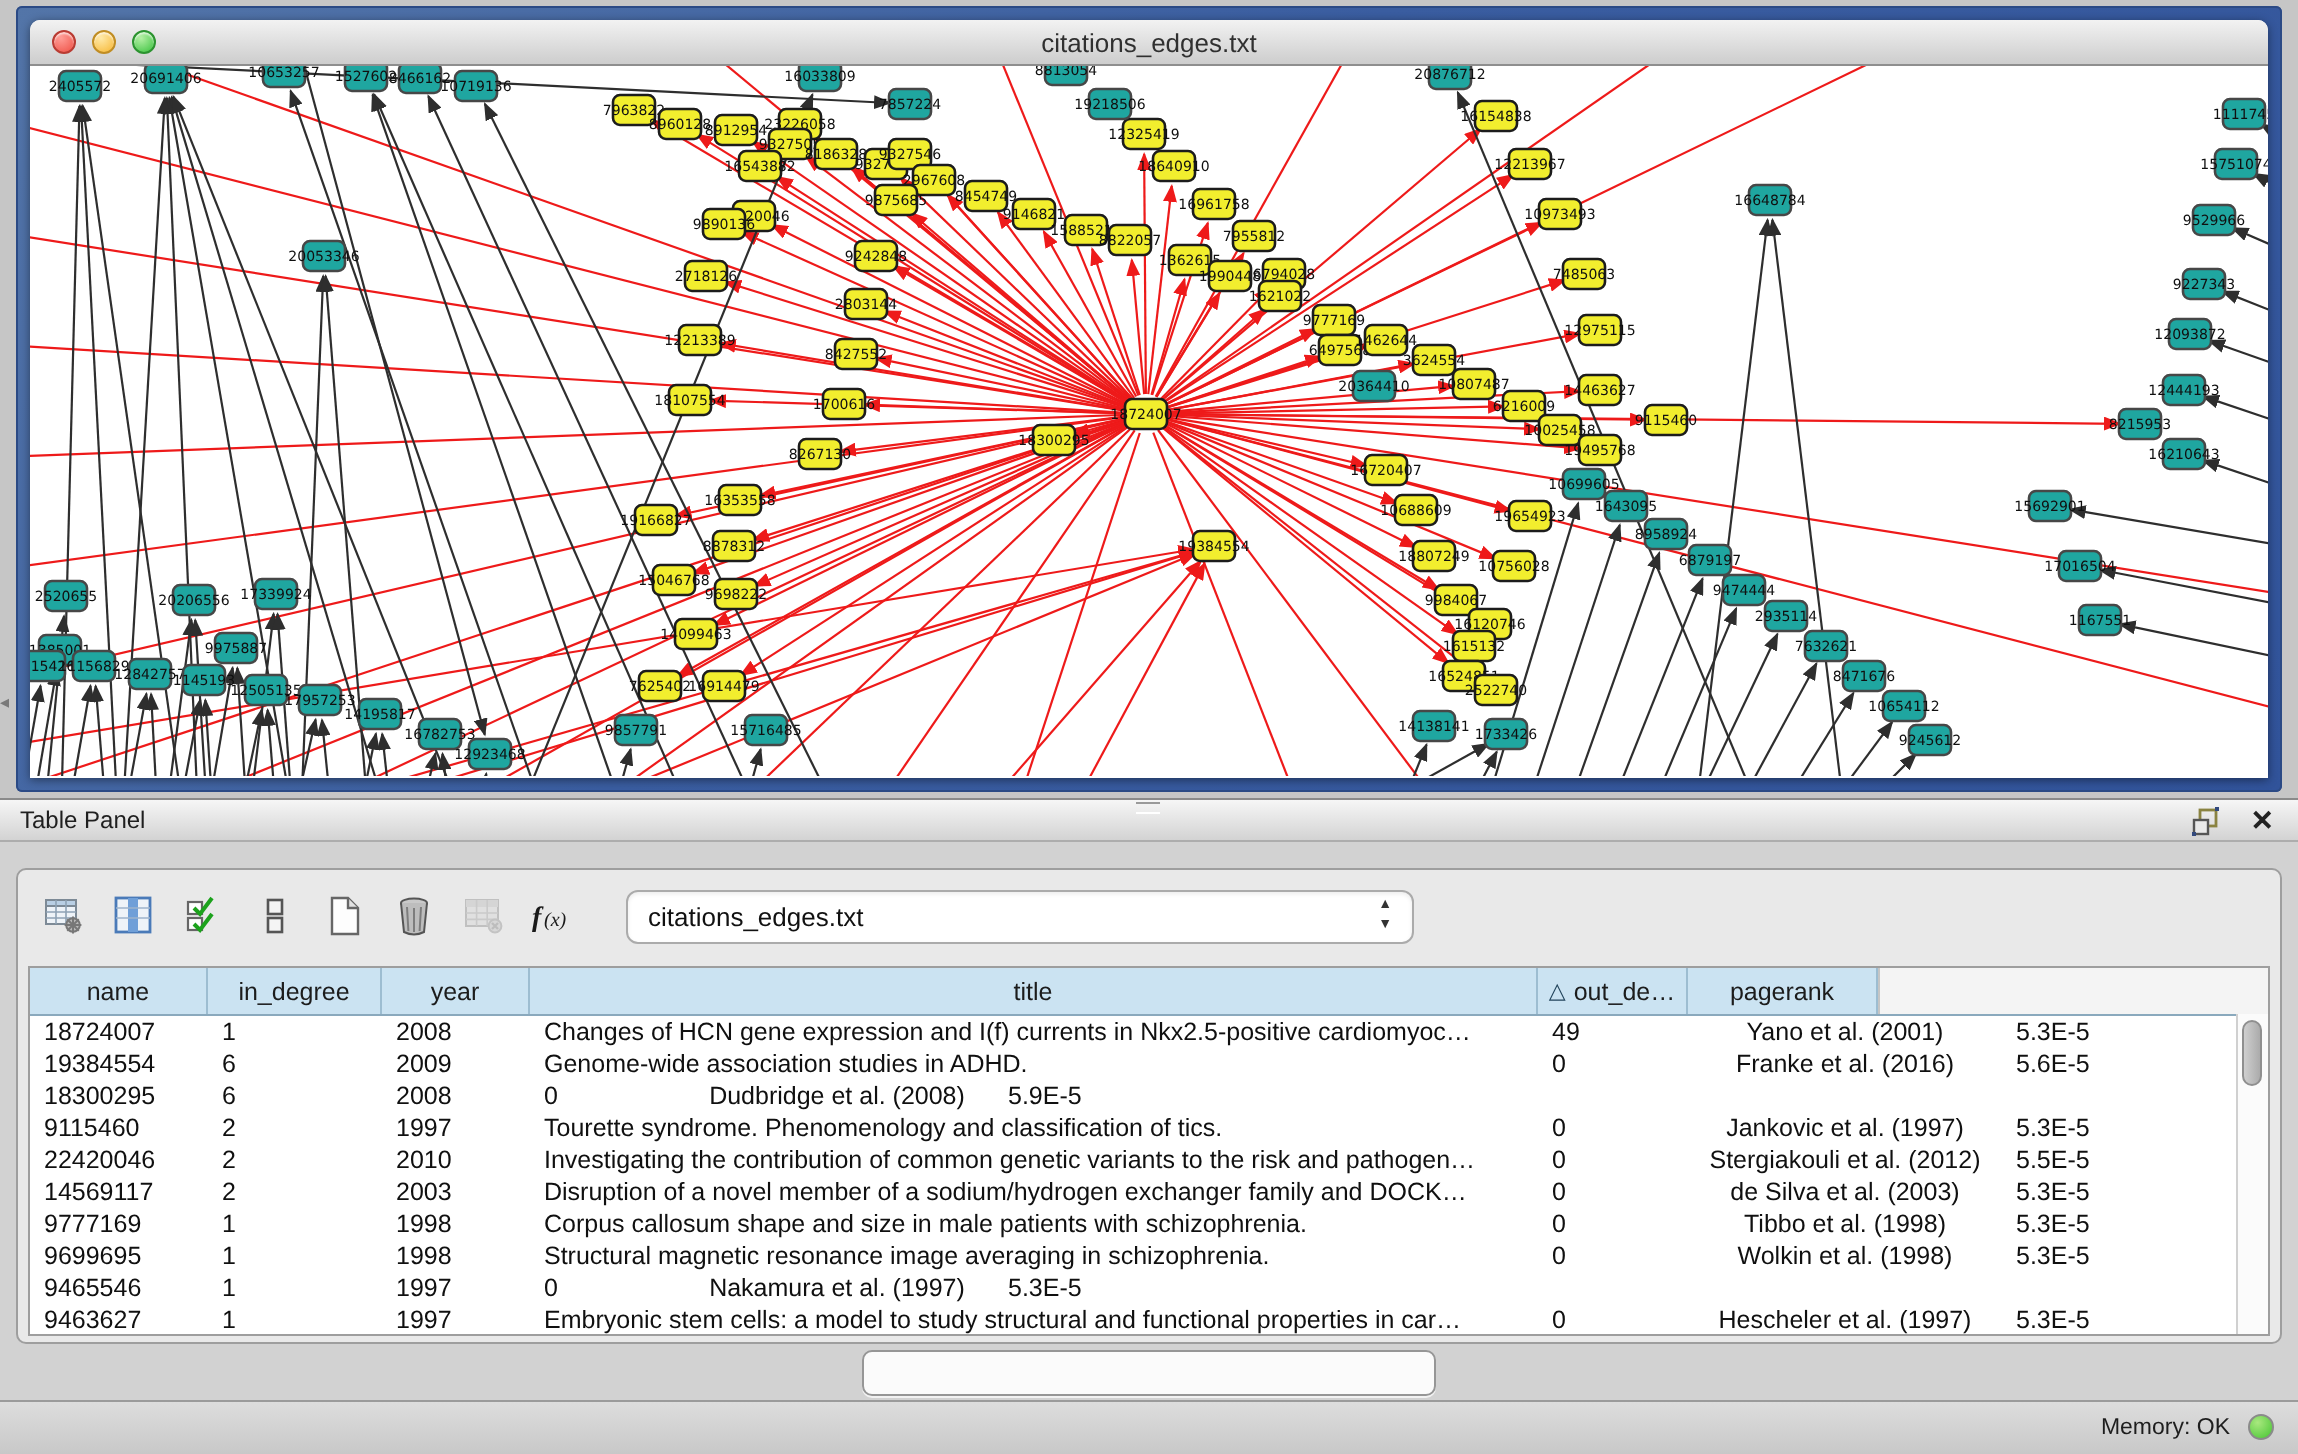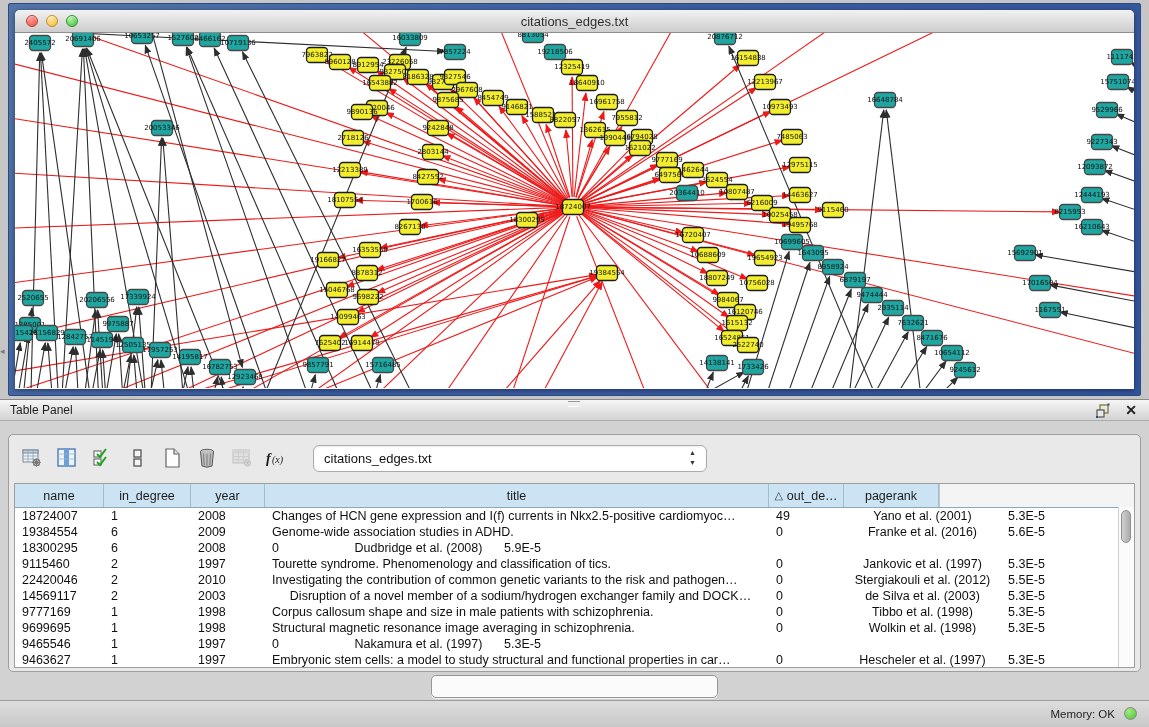--- a/index.html
+++ b/index.html
@@ -900,21 +900,21 @@
               <div class="td" style="width: 74px;">2010</div>
               <div class="td" style="width: 504px;">Investigating the contribution of common genetic variants to the risk and pathogen…</div>
               <div class="td" style="width: 75px;">0</div>
               <div class="td center" style="width: 157px;">Stergiakouli et al. (2012)</div>
               <div class="td" style="width: 95px;">5.5E-5</div>
             </div>
             <div class="trow">
               <div class="td" style="width: 89px;">14569117</div>
               <div class="td" style="width: 87px;">2</div>
               <div class="td" style="width: 74px;">2003</div>
-              <div class="td" style="width: 504px; text-align: center;">Disruption of a novel member of a sodium/hydrogen exchanger family and DOCK…</div>
+              <div class="td" style="width: 504px;">Disruption of a novel member of a sodium/hydrogen exchanger family and DOCK…</div>
               <div class="td" style="width: 75px;">0</div>
               <div class="td center" style="width: 157px;">de Silva et al. (2003)</div>
               <div class="td" style="width: 95px;">5.3E-5</div>
             </div>
             <div class="trow">
               <div class="td" style="width: 89px;">9777169</div>
               <div class="td" style="width: 87px;">1</div>
               <div class="td" style="width: 74px;">1998</div>
               <div class="td" style="width: 504px;">Corpus callosum shape and size in male patients with schizophrenia.</div>
               <div class="td" style="width: 75px;">0</div>

